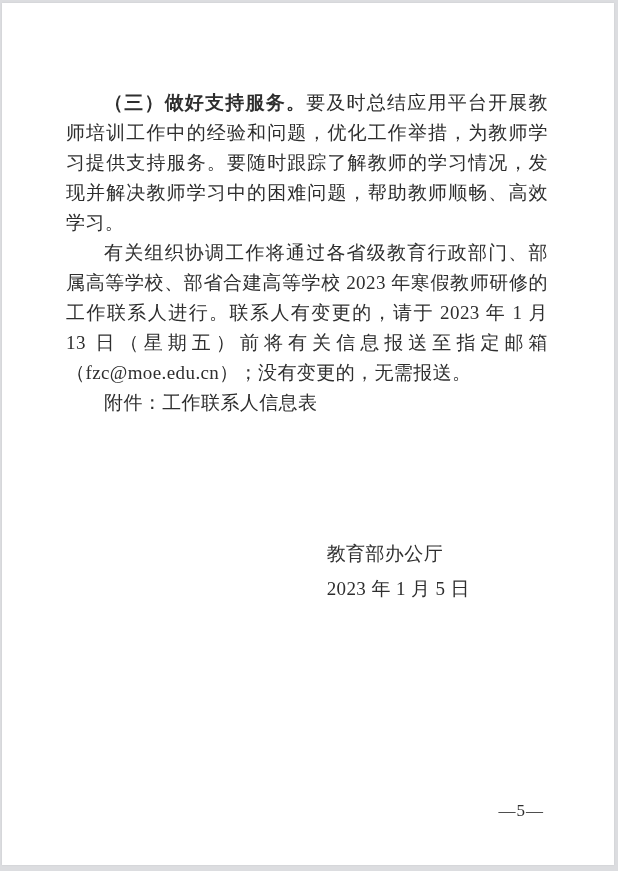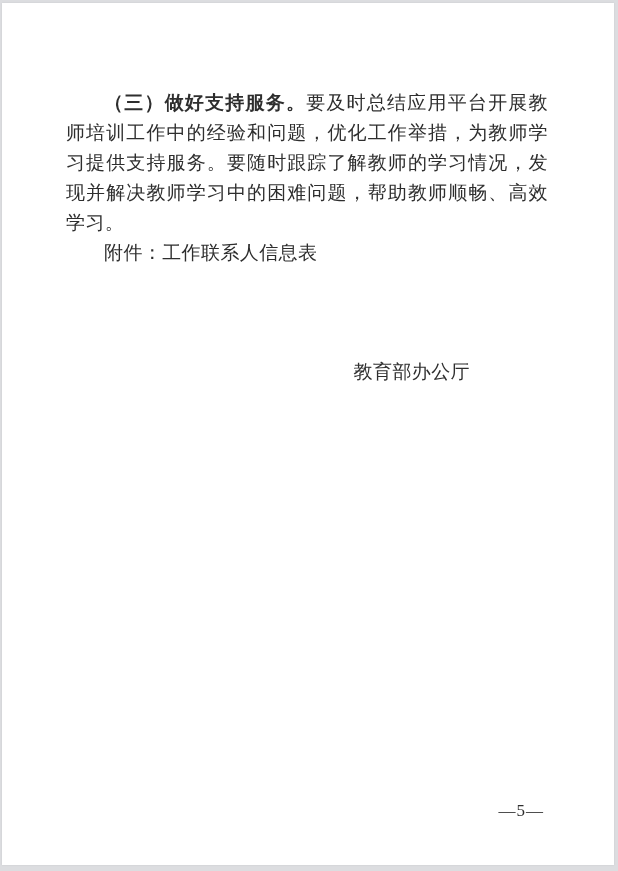--- a/index.html
+++ b/index.html
@@ -33,21 +33,21 @@
     text-indent: 2em;
   }
   .para .lead {
     font-weight: bold;
   }
   .attachment-line {
     text-indent: 2em;
     text-align: left;
   }
   .signature-block {
-    margin-top: 86px;
+    margin-top: 118px;
     margin-left: auto;
     margin-right: 78px;
     width: -moz-fit-content;
     width: fit-content;
     text-align: left;
     line-height: 35px;
     text-indent: 0;
   }
   .page-number {
     position: absolute;
@@ -60,24 +60,26 @@
 </style>
 </head>
 <body>
 
 <div class="viewport">
   <div class="page">
     <div class="content">
 
       <p class="para"><span class="lead">（三）做好支持服务。</span><span>要及时总结应用平台开展教师培训工作中的经验和问题，优化工作举措，为教师学习提供支持服务。要随时跟踪了解教师的学习情况，发现并解决教师学习中的困难问题，帮助教师顺畅、高效学习。</span></p>
 
+      <p class="para"><span>有关组织协调工作将通过各省级教育行政部门、部属高等学校、部省合建高等学校 2023 年寒假教师研修的工作联系人进行。联系人有变更的，请于 2023 年 1 月 13 日（星期五）前将有关信息报送至指定邮箱（fzc@moe.edu.cn）；没有变更的，无需报送。</span></p>
 
       <p class="attachment-line">附件：工作联系人信息表</p>
 
       <div class="signature-block">
         <div>教育部办公厅</div>
+        <div>2023 年 1 月 5 日</div>
       </div>
 
     </div>
 
     <div class="page-number">—5—</div>
   </div>
 </div>
 
 </body></html>

